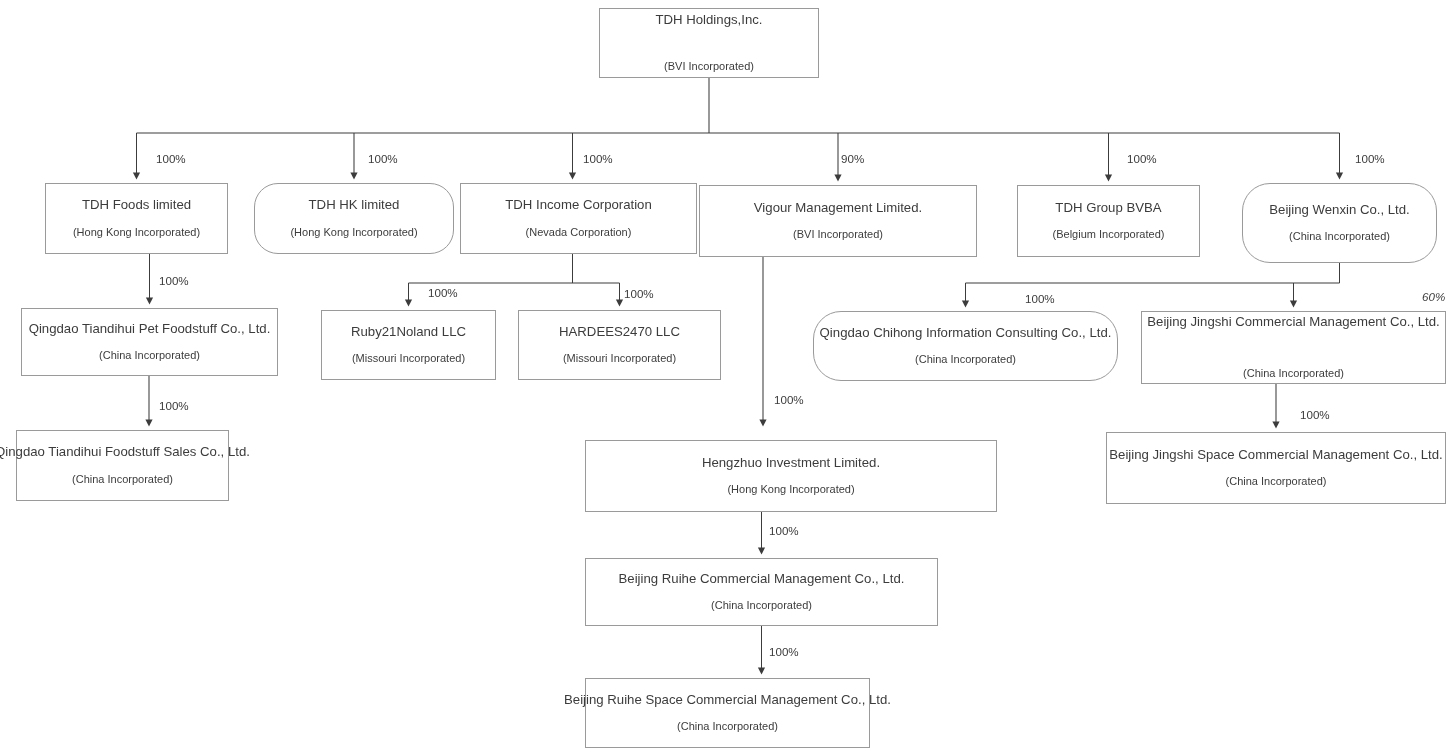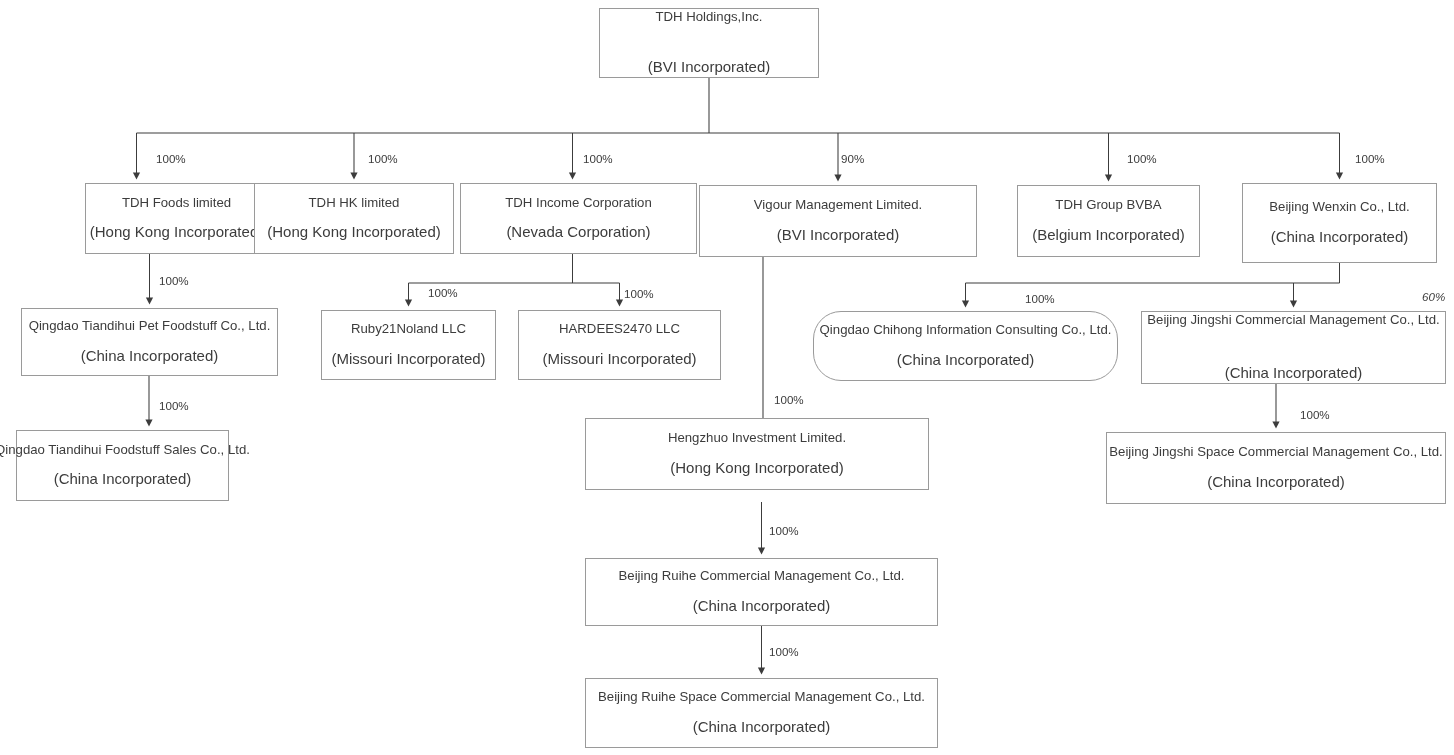--- a/index.html
+++ b/index.html
@@ -41,21 +41,21 @@
     text-align: center;
     padding: 4px 6px;
   }
   .entity-name {
     font-size: 13.2px;
     line-height: 1.25;
     color: #3c3c3c;
     white-space: nowrap;
   }
   .entity-jurisdiction {
-    font-size: 15px;
+    font-size: 11px;
     line-height: 1.25;
     color: #3c3c3c;
     margin-top: 12px;
     white-space: nowrap;
   }
   .edge-label {
     position: absolute;
     z-index: 3;
     font-size: 11.6px;
     line-height: 1;
@@ -99,41 +99,41 @@
         <path d="M965.5,283 L965.5,304" marker-end="url(#arrowhead)"></path>
         <path d="M1293.5,283 L1293.5,304" marker-end="url(#arrowhead)"></path>
       </g>
   </svg>
 
   <div id="nodes-layer">
       <div class="entity-box" style="left: 599px; top: 8px; width: 220px; height: 70px; gap: 20px;">
         <div class="entity-name">TDH Holdings,Inc.</div>
         <div class="entity-jurisdiction">(BVI Incorporated)</div>
       </div>
-      <div class="entity-box" style="left: 45px; top: 183px; width: 183px; height: 71px; margin-left: 40px;">
+      <div class="entity-box" style="left: 45px; top: 183px; width: 183px; height: 71px;">
         <div class="entity-name">TDH Foods limited</div>
         <div class="entity-jurisdiction">(Hong Kong Incorporated)</div>
       </div>
-      <div class="entity-box" style="left: 254px; top: 183px; width: 200px; height: 71px;">
+      <div class="entity-box" style="left: 254px; top: 183px; width: 200px; height: 71px; border-radius: 24px;">
         <div class="entity-name">TDH HK limited</div>
         <div class="entity-jurisdiction">(Hong Kong Incorporated)</div>
       </div>
       <div class="entity-box" style="left: 460px; top: 183px; width: 237px; height: 71px;">
         <div class="entity-name">TDH Income Corporation</div>
         <div class="entity-jurisdiction">(Nevada Corporation)</div>
       </div>
       <div class="entity-box" style="left: 699px; top: 185px; width: 278px; height: 72px;">
         <div class="entity-name">Vigour Management Limited.</div>
         <div class="entity-jurisdiction">(BVI Incorporated)</div>
       </div>
       <div class="entity-box" style="left: 1017px; top: 185px; width: 183px; height: 72px;">
         <div class="entity-name">TDH Group BVBA</div>
         <div class="entity-jurisdiction">(Belgium Incorporated)</div>
       </div>
-      <div class="entity-box" style="left: 1242px; top: 183px; width: 195px; height: 80px;">
+      <div class="entity-box" style="left: 1242px; top: 183px; width: 195px; height: 80px; border-radius: 28px;">
         <div class="entity-name">Beijing Wenxin Co., Ltd.</div>
         <div class="entity-jurisdiction">(China Incorporated)</div>
       </div>
       <div class="entity-box" style="left: 21px; top: 308px; width: 257px; height: 68px;">
         <div class="entity-name">Qingdao Tiandihui Pet Foodstuff Co., Ltd.</div>
         <div class="entity-jurisdiction">(China Incorporated)</div>
       </div>
       <div class="entity-box" style="left: 321px; top: 310px; width: 175px; height: 70px;">
         <div class="entity-name">Ruby21Noland LLC</div>
         <div class="entity-jurisdiction">(Missouri Incorporated)</div>
@@ -147,33 +147,33 @@
         <div class="entity-jurisdiction">(China Incorporated)</div>
       </div>
       <div class="entity-box" style="left: 1141px; top: 311px; width: 305px; height: 73px; gap: 24px;">
         <div class="entity-name">Beijing Jingshi Commercial Management Co., Ltd.</div>
         <div class="entity-jurisdiction">(China Incorporated)</div>
       </div>
       <div class="entity-box" style="left: 16px; top: 430px; width: 213px; height: 71px;">
         <div class="entity-name">Qingdao Tiandihui Foodstuff Sales Co., Ltd.</div>
         <div class="entity-jurisdiction">(China Incorporated)</div>
       </div>
-      <div class="entity-box" style="left: 585px; top: 418px; width: 344px; height: 72px;">
+      <div class="entity-box" style="left: 585px; top: 440px; width: 412px; height: 72px;">
         <div class="entity-name">Hengzhuo Investment Limited.</div>
         <div class="entity-jurisdiction">(Hong Kong Incorporated)</div>
       </div>
       <div class="entity-box" style="left: 1106px; top: 432px; width: 340px; height: 72px;">
         <div class="entity-name">Beijing Jingshi Space Commercial Management Co., Ltd.</div>
         <div class="entity-jurisdiction">(China Incorporated)</div>
       </div>
       <div class="entity-box" style="left: 585px; top: 558px; width: 353px; height: 68px;">
         <div class="entity-name">Beijing Ruihe Commercial Management Co., Ltd.</div>
         <div class="entity-jurisdiction">(China Incorporated)</div>
       </div>
-      <div class="entity-box" style="left: 585px; top: 678px; width: 353px; height: 70px;">
+      <div class="entity-box" style="left: 585px; top: 678px; width: 285px; height: 70px;">
         <div class="entity-name">Beijing Ruihe Space Commercial Management Co., Ltd.</div>
         <div class="entity-jurisdiction">(China Incorporated)</div>
       </div>
     </div>
 
   <div id="labels-layer">
       <div class="edge-label" style="left: 156px; top: 153px;">100%</div>
       <div class="edge-label" style="left: 368px; top: 153px;">100%</div>
       <div class="edge-label" style="left: 583px; top: 153px;">100%</div>
       <div class="edge-label" style="left: 841px; top: 153px;">90%</div>

